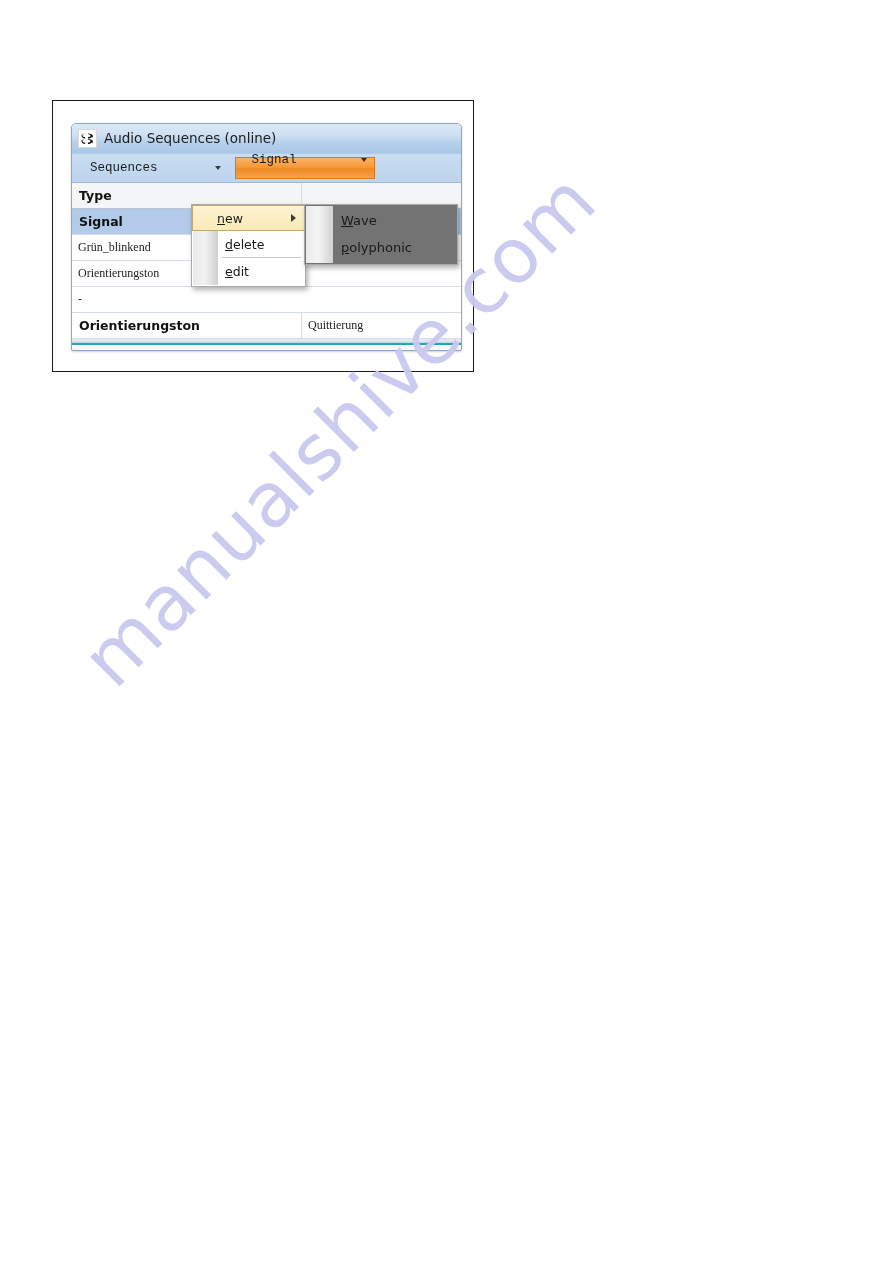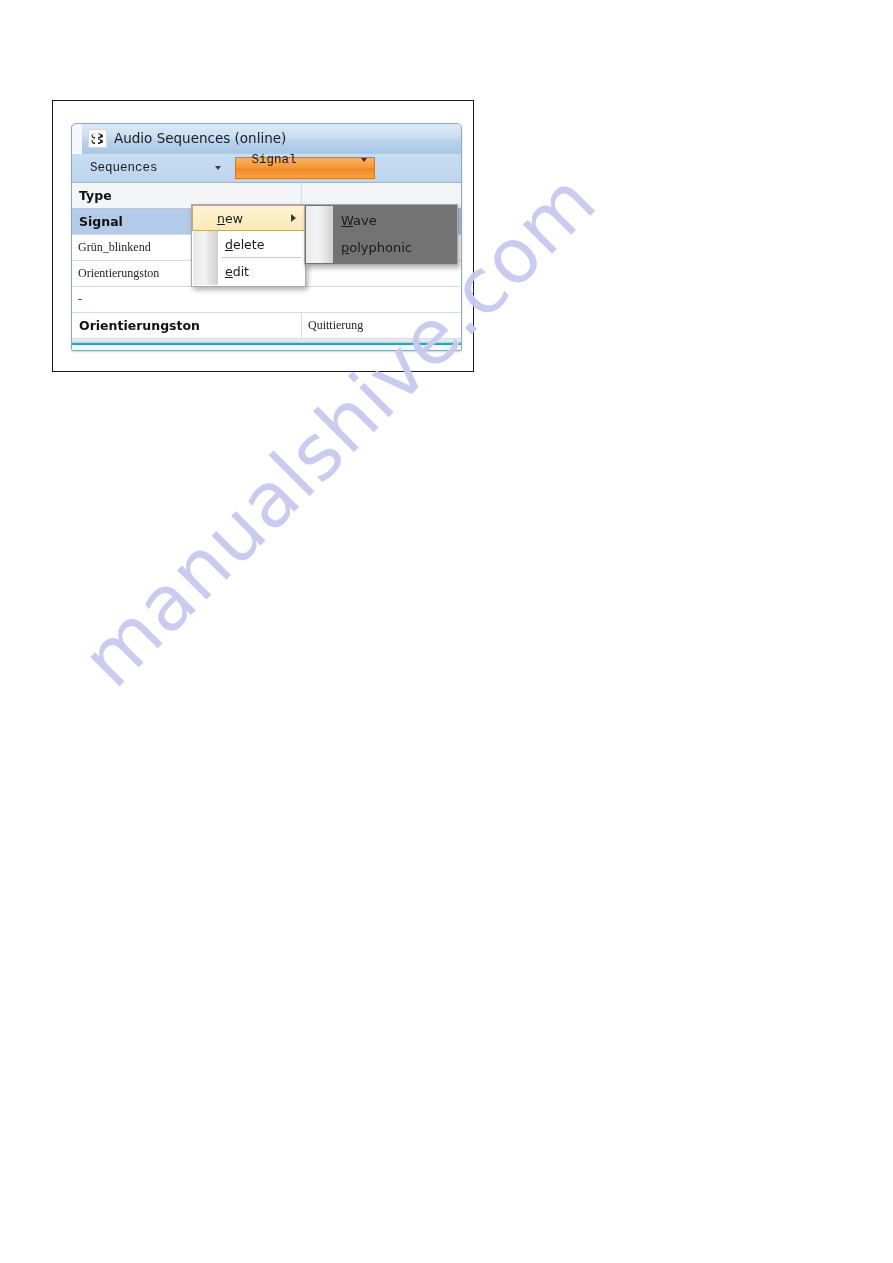--- a/index.html
+++ b/index.html
@@ -71,21 +71,20 @@
   
   #title-bar {
     height: 30px;
     background: linear-gradient(to bottom,
        #dce9f6 0%, #cfe0f3 38%, #b9d2ec 60%, #a8c7e6 100%);
     display: flex;
     align-items: center;
     padding-left: 6px;
     box-sizing: border-box;
     border-bottom: 1px solid #b4cbe2;
-    margin-left: 10px;
   }
   #title-icon {
     width: 17px;
     height: 17px;
     background: #ffffff;
     border: 1px solid #d8d8d8;
     margin-right: 7px;
     display: flex;
     align-items: center;
     justify-content: center;

